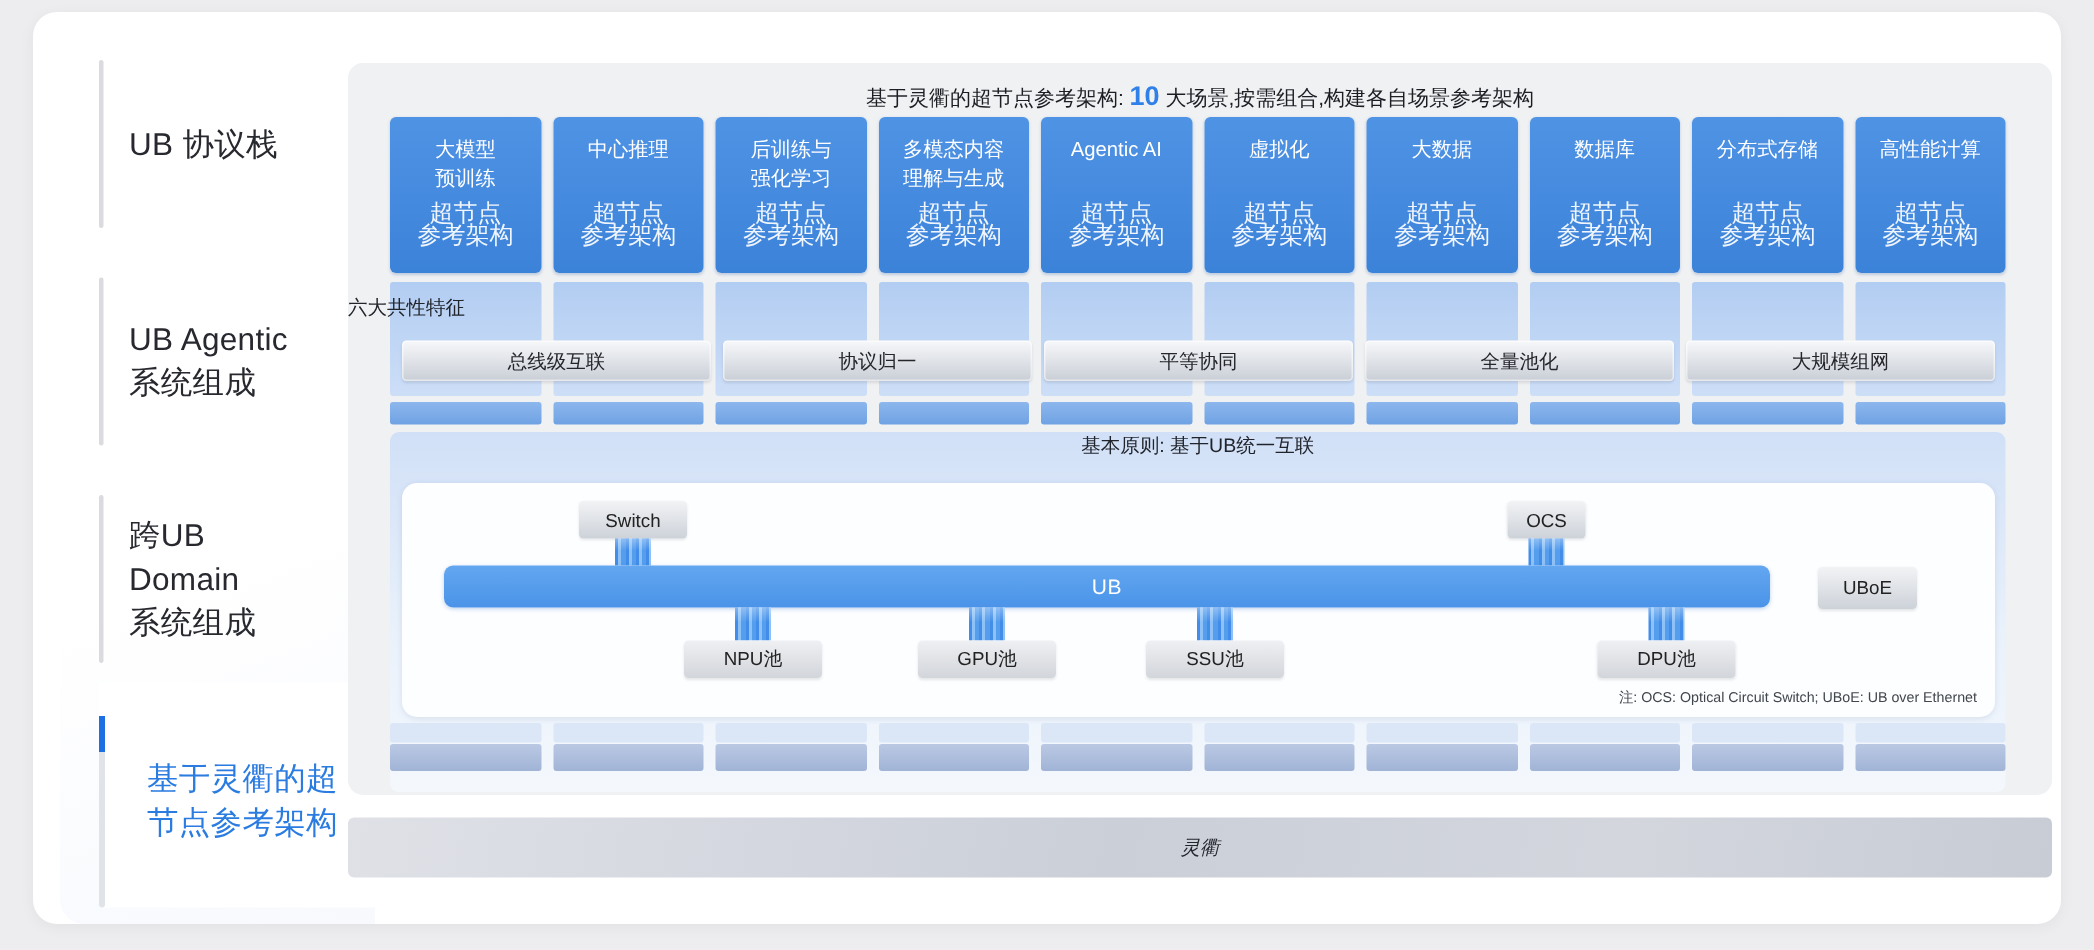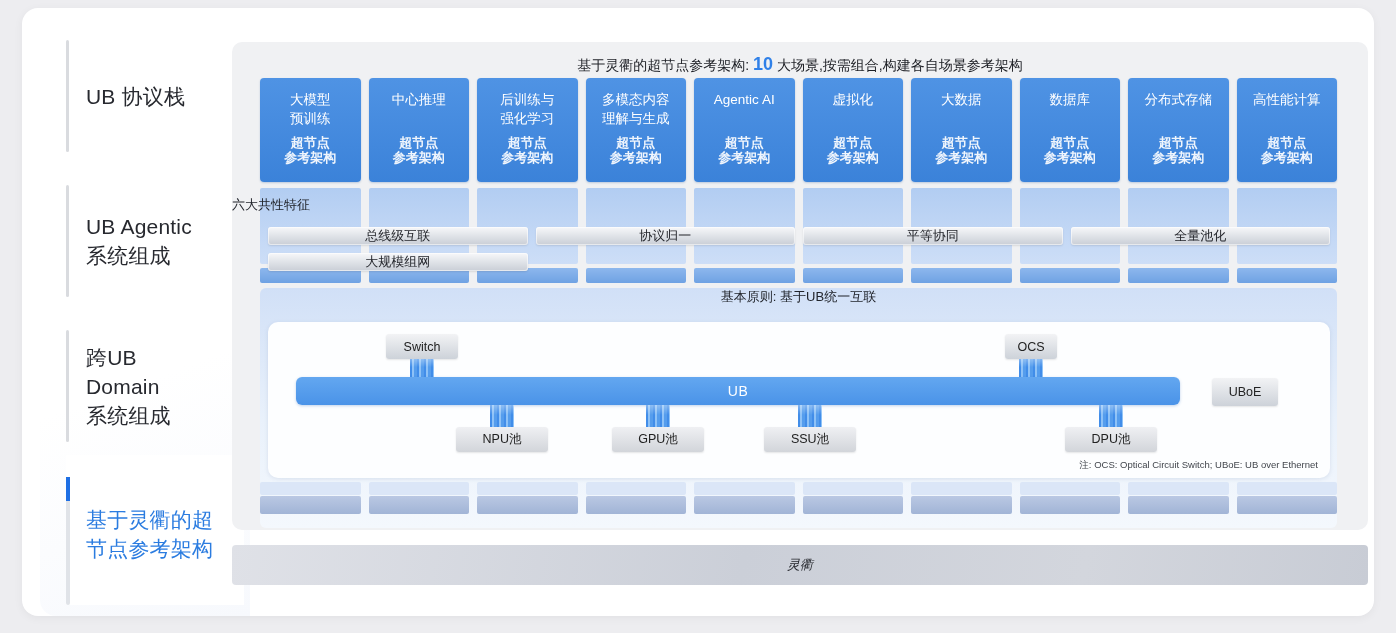--- a/index.html
+++ b/index.html
@@ -20,21 +20,21 @@
     background:linear-gradient(160deg,#ffffff 60%,#f7f9fd 100%);
     border-radius:16px 0 0 16px;
     margin-left:14px;
   }
   .side-item{position:absolute;left:26px;width:178px;cursor:pointer;}
   .side-item .rail{position:absolute;left:0;top:0;bottom:0;width:3px;border-radius:2px;background:#d9dbdf;}
   .side-item .side-text{
     margin-left:20px;height:100%;display:flex;flex-direction:column;justify-content:center;
     font-size:21px;line-height:29px;color:#27292f;letter-spacing:.2px;
   }
-  .side-item.active{background:#ffffff;}
+  .side-item.active{background:#ffffff;padding-left:12px;}
   .side-item.active .rail{
     width:4px;
     background:linear-gradient(180deg,
       rgba(0,0,0,0) 0px,rgba(0,0,0,0) 22px,
       #1e6fe4 22px,#1e6fe4 46px,
       #e0e3e8 46px,#e0e3e8 100%);
   }
   .side-item.active .side-text{justify-content:flex-start;padding-top:50px;color:#2b7ce0;}
   
   .main{
@@ -49,34 +49,34 @@
   .cards{
     position:absolute;left:28px;top:36px;width:1077px;height:104px;
     display:grid;grid-template-columns:repeat(10,1fr);gap:8px;
   }
   .scard{
     position:relative;border-radius:4px;color:#fff;
     background:linear-gradient(180deg,#4f93e4,#3b82d9);
     box-shadow:0 1px 2px rgba(40,90,160,.25);
   }
   .scard .t{margin-top:12px;text-align:center;font-size:13.5px;line-height:19px;font-weight:500;}
-  .scard .s{position:absolute;left:0;right:0;top:57px;text-align:center;font-size:13px;line-height:15px;color:rgba(255,255,255,.92);font-weight:bold;}
+  .scard .s{position:absolute;left:0;right:0;top:57px;text-align:center;font-size:16px;line-height:15px;color:rgba(255,255,255,.92);}
   
   .band{
     position:absolute;left:28px;top:146px;width:1077px;height:76px;
     display:grid;grid-template-columns:repeat(10,1fr);gap:8px;
   }
   .bcol{background:linear-gradient(180deg,#b2cdf2,#cddef7);border-radius:2px;}
   .band-title{
     position:absolute;left:0;right:0;top:154px;z-index:2;
     text-align:left;font-size:13px;font-weight:500;color:#21242b;
   }
   .features{
     position:absolute;left:36px;top:185px;width:1062px;height:27px;z-index:2;
-    display:grid;grid-template-columns:repeat(4,1fr);gap:8px;text-align:right;
+    display:grid;grid-template-columns:repeat(5,1fr);gap:8px;text-align:right;
   }
   .fbtn{
     border-radius:3px;font-size:13px;color:#24262c;
     display:flex;align-items:center;justify-content:center;
     background:linear-gradient(180deg,#f7f8fa,#c9ced6);
     box-shadow:inset 0 0 0 1px rgba(255,255,255,.55),0 1px 2px rgba(0,0,0,.10);
   }
   
   .bars{display:grid;grid-template-columns:repeat(10,1fr);gap:8px;position:absolute;}
   .bars1{left:28px;top:226px;width:1077px;height:15px;}

